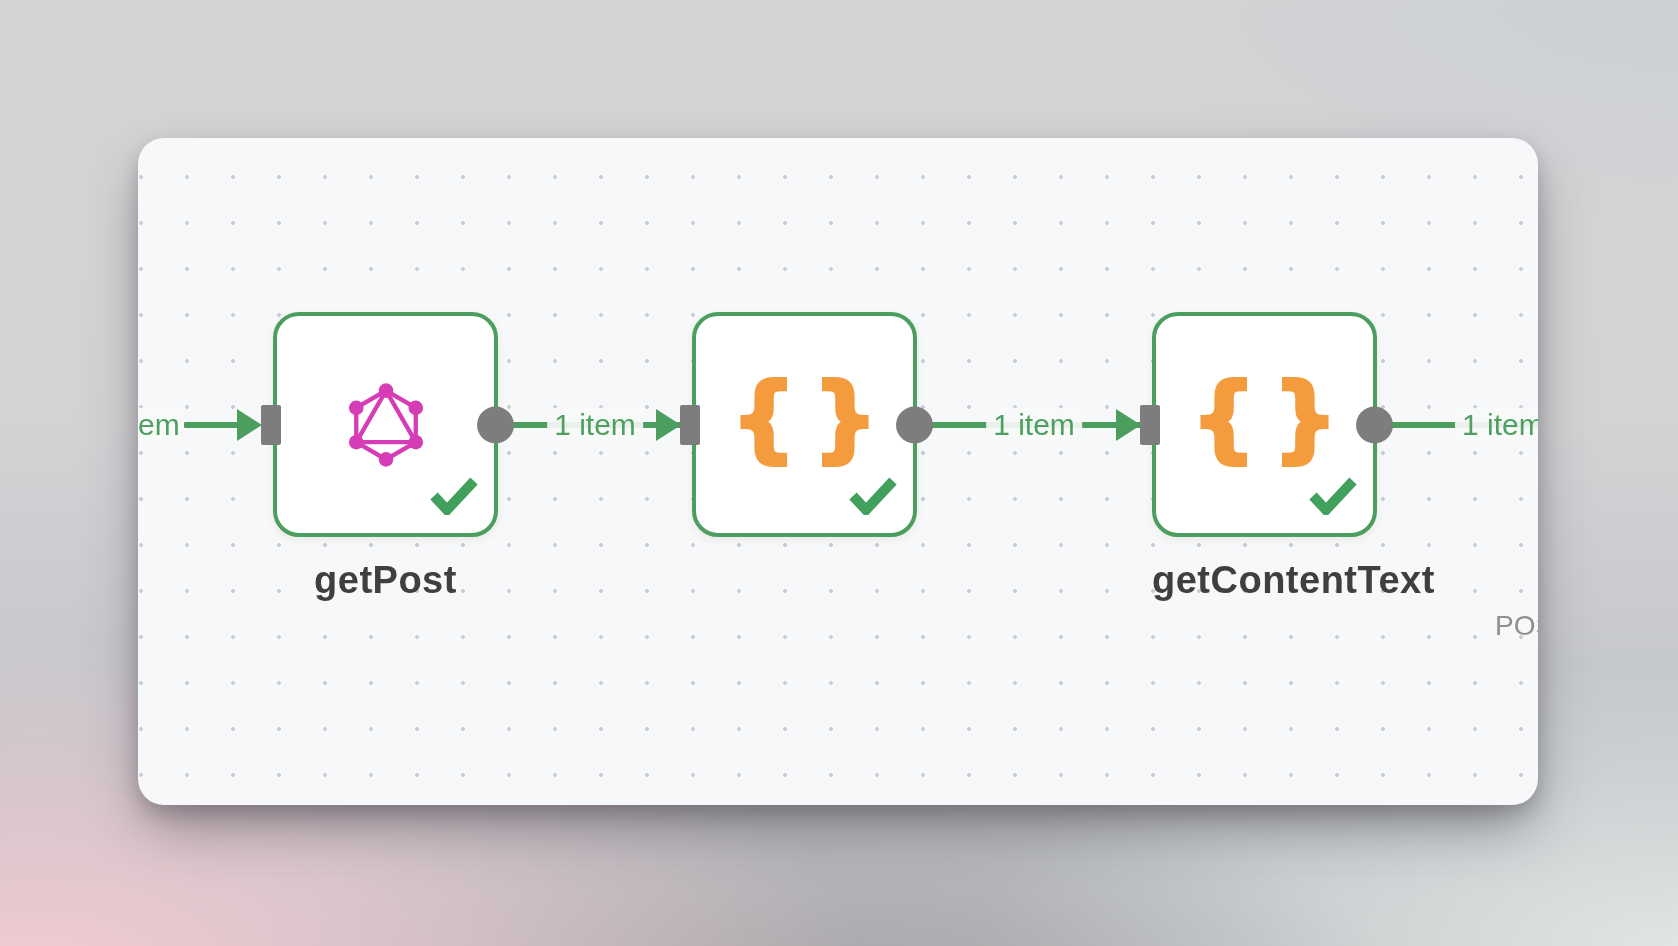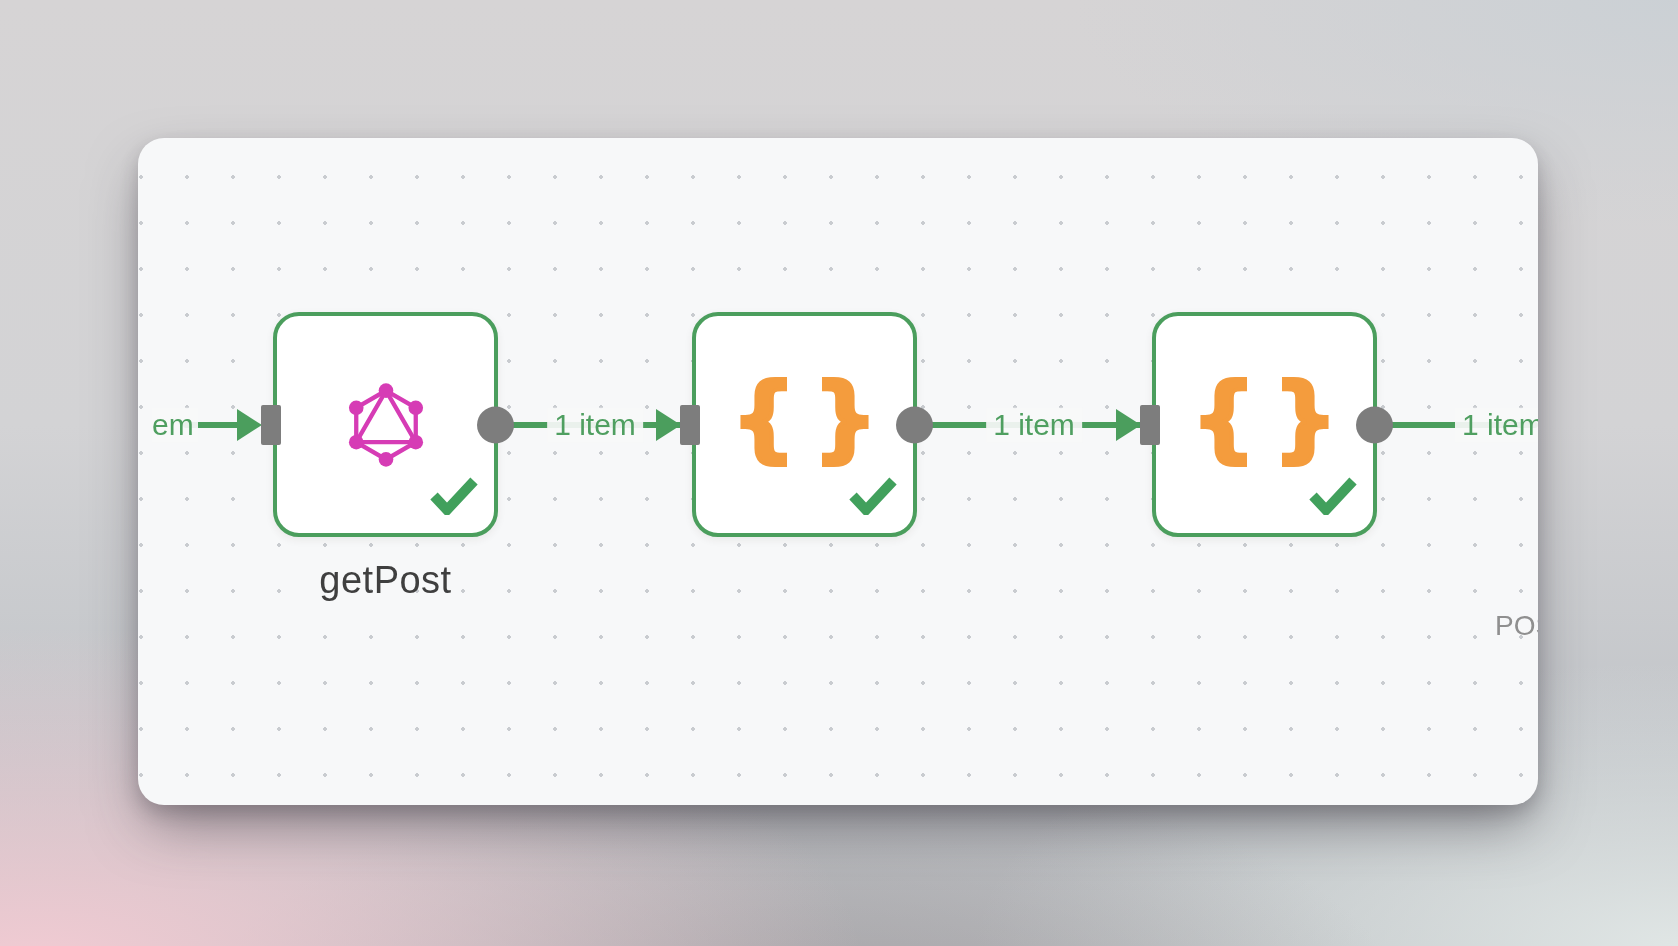--- a/index.html
+++ b/index.html
@@ -26,34 +26,34 @@
     overflow: hidden;
   }
 
   
   .conn { position: absolute; height: 6px; top: 284px; background: #4b9e5d; border-radius: 3px; z-index: 1; }
   .conn-label {
     position: absolute; top: 287px; transform: translate(-50%, -50%);
     font-size: 30px; color: #4f9f60; background: rgba(247,248,249,0.92);
     padding: 0 7px; white-space: nowrap; z-index: 2; line-height: 1.15;
   }
-  .conn-label.edge-left  { left: 14px;  transform: translate(0, -50%); padding: 0 4px 0 0; }
+  .conn-label.edge-left  { left: 0;  transform: translate(0, -50%); padding: 0 4px 0 0; }
   .conn-label.edge-right { left: 1317px; transform: translate(0, -50%); }
 
   
   .node { position: absolute; top: 174px; width: 225px; z-index: 3; }
   .node-box {
     position: relative; width: 225px; height: 225px;
     background: #ffffff; border: 4px solid #4b9e5d; border-radius: 26px;
     box-shadow: 0 3px 8px rgba(60,40,35,0.07);
     display: flex; align-items: center; justify-content: center;
   }
   .node-label {
     margin-top: 22px; text-align: center;
-    font-size: 38px; font-weight: 400; color: #3f3f3f; letter-spacing: 0.5px;
+    font-size: 38px; font-weight: 700; color: #3f3f3f; letter-spacing: 0.5px;
     white-space: nowrap;
   }
   .braces {
     font-family: "DejaVu Sans", sans-serif;
     font-size: 92px; font-weight: 700; color: #f49c3d;
     -webkit-text-stroke: 4px #f49c3d;
     letter-spacing: 16px; transform: translate(8px, -6px);
     line-height: 1;
   }
   .check-badge { position: absolute; right: 16px; bottom: 18px; width: 48px; height: 38px; }
@@ -144,18 +144,19 @@
         <div class="braces">{}</div>
         <svg class="check-badge" viewBox="0 0 48 38">
           <polyline points="4,19 17,33 44,4" fill="none" stroke="#41a05c" stroke-width="10" stroke-linecap="butt" stroke-linejoin="miter"></polyline>
         </svg>
         <div class="port-in">
           <span class="arrow"></span>
           <span class="sock"></span>
         </div>
         <div class="port-out"></div>
       </div>
+      <div class="node-label">getContentText</div>
     </div>
 
     <div class="clipped-right">POS</div>
 
   </div>
 </div>
 
 </body></html>

